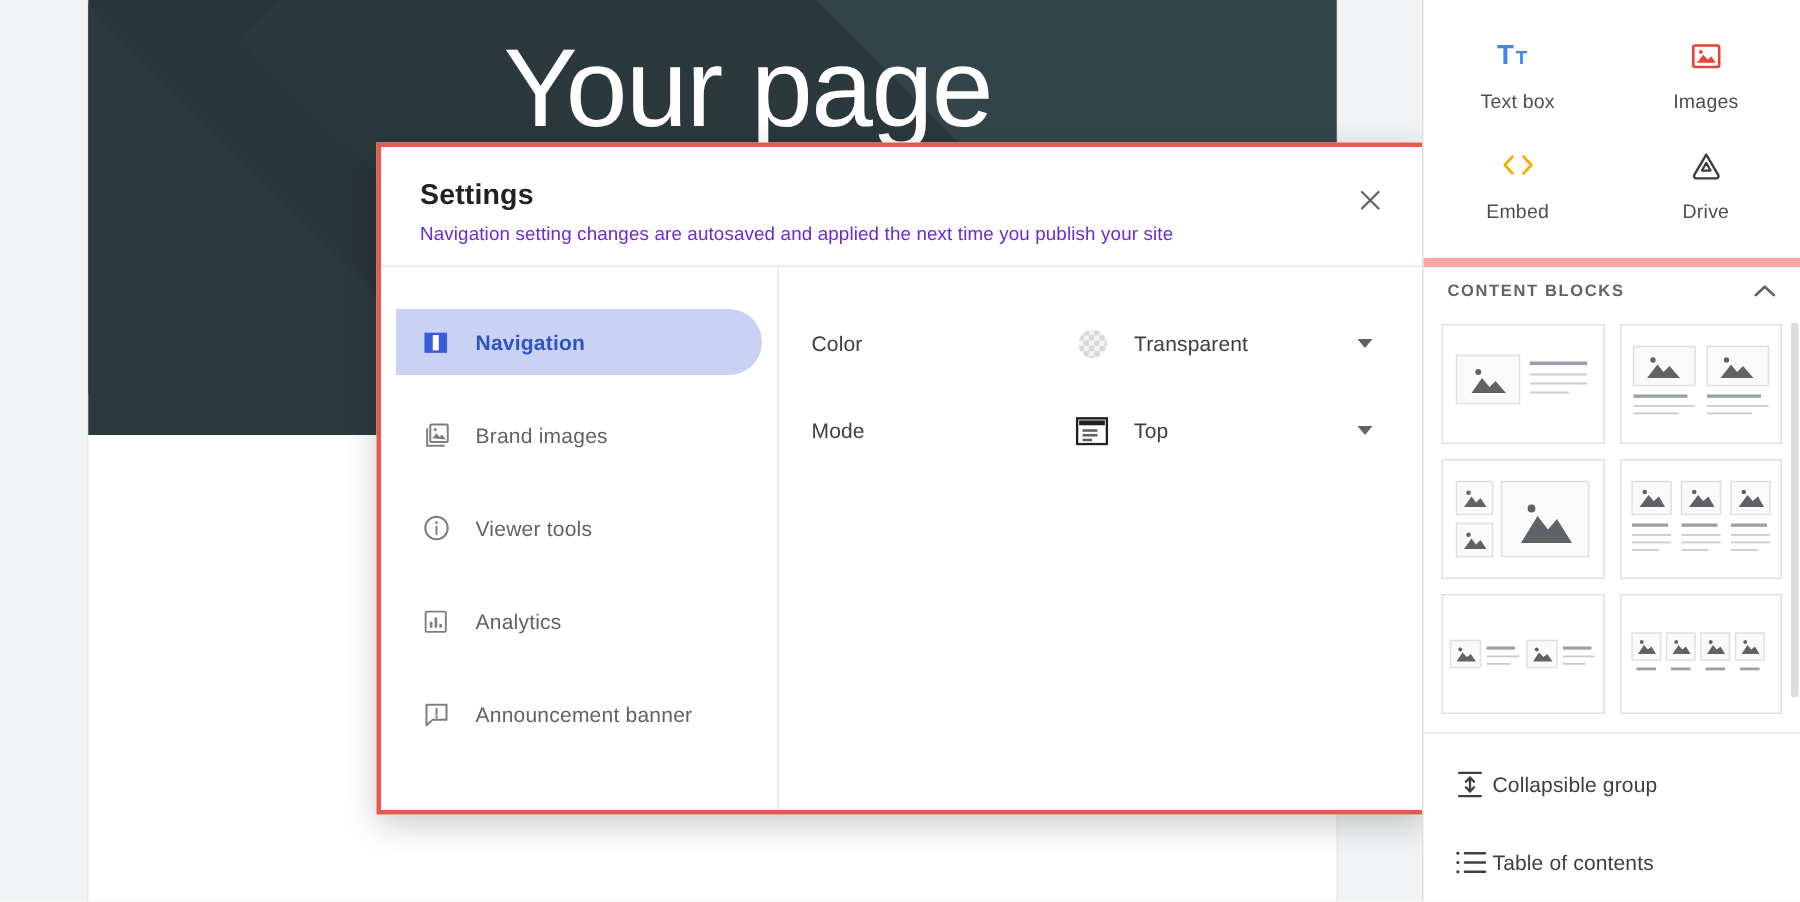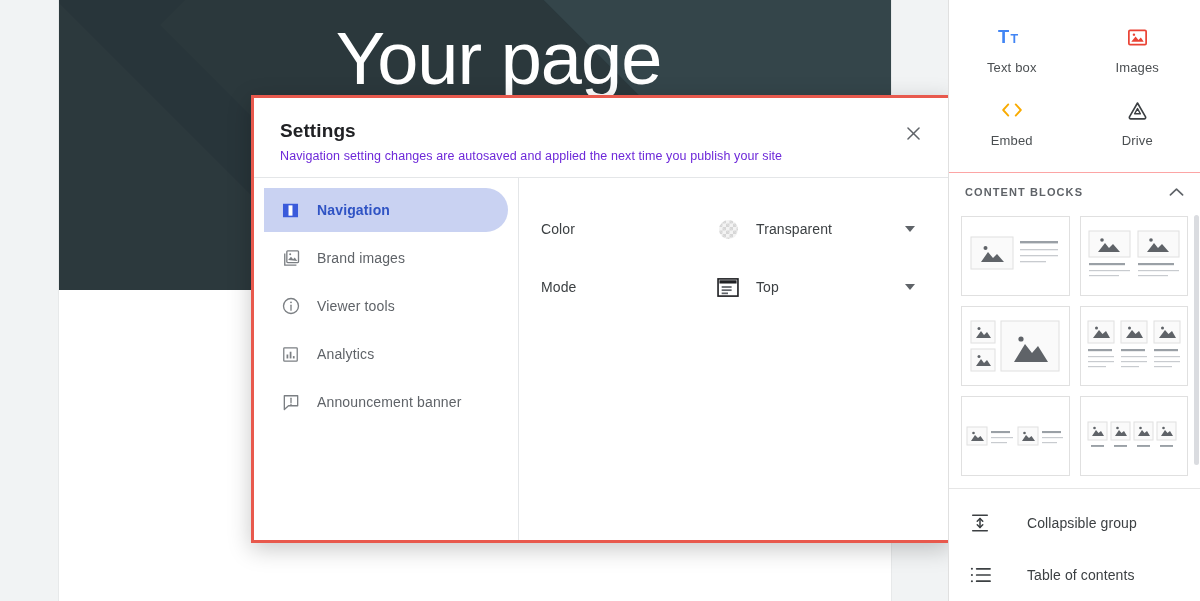--- a/index.html
+++ b/index.html
@@ -68,21 +68,21 @@
     position: absolute; right: 20px; top: 20px;
     width: 30px; height: 30px; display: flex; align-items: center; justify-content: center;
     cursor: pointer; color: #5f6368;
   }
   .dialog-body { flex: 1; display: flex; border-top: 1px solid #e4e6e8; min-height: 0; }
   .dlg-left {
     width: 265px; border-right: 1px solid #e4e6e8; padding: 10px 0 0 0;
   }
   .nav-item {
     display: flex; align-items: center; gap: 16px;
-    height: 44px; margin: 0 10px 4px 10px; padding: 0 16px;
+    height: 44px; margin: 18px 10px 4px 10px; padding: 0 16px;
     border-radius: 0 22px 22px 0; cursor: pointer;
     color: #5f6368; font-size: 14px;
   }
   .nav-item .nav-ic { width: 21px; height: 21px; flex: 0 0 21px; display: flex; align-items: center; justify-content: center; }
   .nav-item.active { background: #c9d2f2; color: #3b5bdb; font-weight: 700; }
   .nav-item.active .nav-lbl { color: #2f53c4; }
   .nav-lbl { letter-spacing: .15px; }
 
   .dlg-right { flex: 1; padding: 22px 30px 0 22px; }
   .opt-row { display: flex; align-items: center; height: 58px; }
@@ -113,37 +113,37 @@
   .quick-grid { display: grid; grid-template-columns: 1fr 1fr; padding: 12px 0 14px 0; }
   .quick-item {
     display: flex; flex-direction: column; align-items: center; gap: 10px;
     padding: 12px 0 10px 0; cursor: pointer;
   }
   .quick-ic { height: 26px; display: flex; align-items: center; justify-content: center; }
   .quick-lbl { font-size: 13px; color: #4b4f52; letter-spacing: .15px; }
 
   .section-head {
     display: flex; align-items: center; justify-content: space-between;
-    height: 38px; padding: 11px 16px; border-top: 1px solid #fca5a5; cursor: pointer;
+    height: 38px; padding: 11px 16px; border-top: 6px solid #fca5a5; cursor: pointer;
   }
   .section-title { font-size: 11px; font-weight: 700; letter-spacing: 1.1px; color: #5f6368; }
   .chev { color: #5f6368; display: flex; }
 
   .blocks-grid {
     display: grid; grid-template-columns: 1fr 1fr; gap: 10px;
     padding: 6px 12px 12px 12px;
   }
   .block-card {
     height: 80px; border: 1px solid #e0e0e0; background: #fff;
     display: flex; align-items: center; justify-content: center; cursor: pointer;
   }
   .thumb { display: flex; align-items: center; justify-content: center; }
 
   .bottom-list { border-top: 1px solid #e6e6e6; padding-top: 8px; }
-  .bl-item { display: flex; align-items: center; gap: 36px; height: 52px; padding: 0 20px; cursor: pointer; }
+  .bl-item { display: flex; align-items: center; gap: 4px; height: 52px; padding: 0 20px; cursor: pointer; }
   .bl-ic { width: 22px; display: flex; align-items: center; justify-content: center; color: #3c4043; }
   .bl-lbl { font-size: 14px; color: #3c4043; letter-spacing: .1px; }
 
   .panel-scroll {
     position: absolute; right: 1px; top: 215px; width: 5px; height: 250px;
     background: #dadce0; border-radius: 3px;
   }
 </style>
 </head>
 <body>

